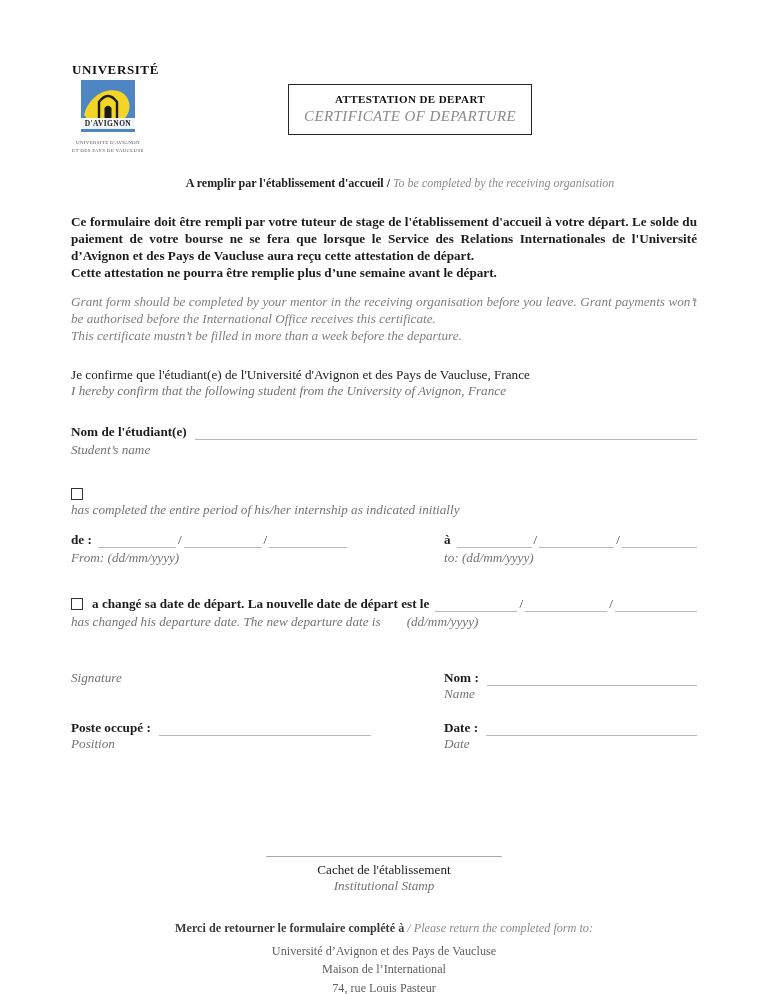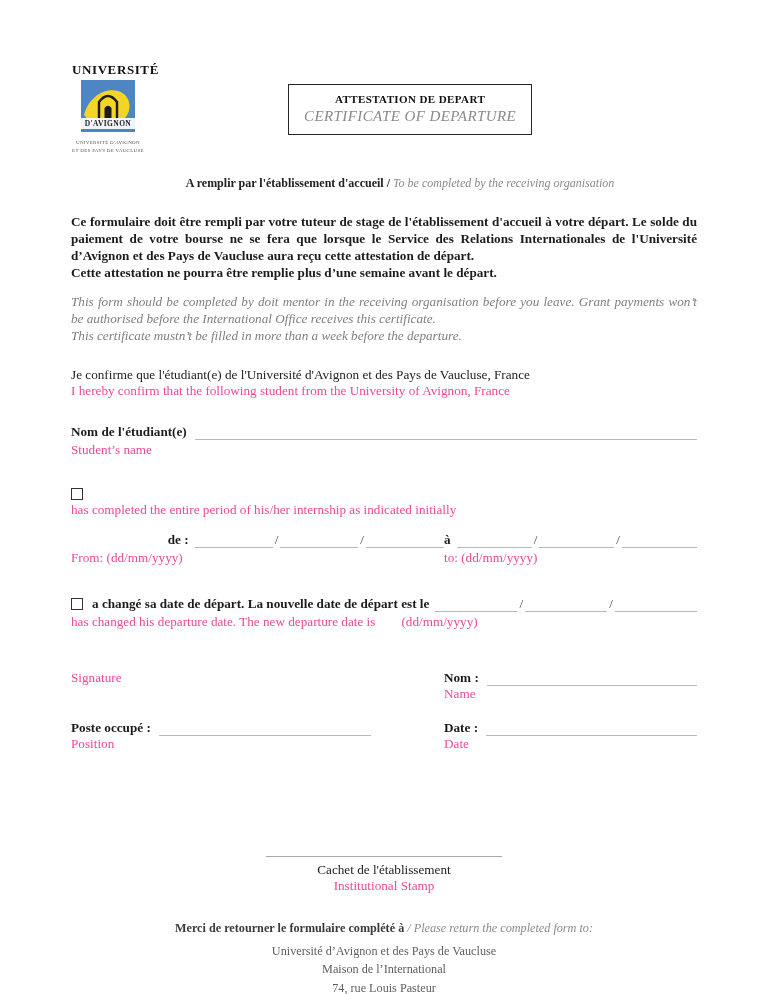--- a/index.html
+++ b/index.html
@@ -39,40 +39,40 @@
   .hn-fr { font-weight:bold; color:#222; }
   .hn-en { font-style:italic; color:#8a8a8a; }
   
   .content { padding:0 71px; font-size:13.2px; }
   .p-fr { font-weight:bold; text-align:justify; line-height:1.28; margin-top:12px; }
   .p-fr-2 { font-weight:bold; line-height:1.28; }
   .p-en { color:#7f7f7f; font-style:italic; text-align:justify; line-height:1.3; margin-top:11px; }
   .p-en-2 { color:#7f7f7f; font-style:italic; line-height:1.3; }
   .confirm { margin-top:23px; }
   .bold-line { font-weight:normal; }
-  .gray-it { color:#ec4899; }
+  .gray-it { color:#737373; font-style:italic; }
   .field-row { display:flex; align-items:flex-end; margin-top:25px; }
   .field-label { font-weight:bold; white-space:nowrap; }
   .fill-line { flex:1; border-bottom:1px solid #b8b8b8; height:15px; margin-left:8px; }
   .check-row { display:flex; align-items:center; margin-top:30px; }
   .checkbox {
     width:12px; height:12px; border:1.2px solid #333;
     display:inline-block; flex:none; margin-right:9px; background:#fff;
   }
   .check-label { font-weight:bold; white-space:nowrap; }
   .seg-wrap { display:flex; align-items:flex-end; flex:1; }
   .date-seg { border-bottom:1px solid #b8b8b8; height:15px; }
   .seg-fixed { width:78px; }
   .seg-flex { flex:1; }
   .slash { color:#444; padding:0 2px; }
   .two-col { display:flex; }
   .col-left { width:373px; flex:none; }
   .col-right { flex:1; }
   .dates-row { margin-top:14px; }
-  .date-group { display:flex; align-items:flex-end;justify-content:flex-end; }
+  .date-group { display:flex; align-items:flex-end; }
   .sub-row { margin-top:2px; }
   .opt2-sub { display:flex; margin-top:2px; }
   .opt2-format { margin-left:26px; }
   .sig-grid { display:grid; grid-template-columns:373px 1fr; margin-top:40px; }
   .sig-cell-left { padding-right:73px; }
   .sig-row2 { margin-top:18px; }
   .cell-line { display:flex; align-items:flex-end; }
   
   .stamp { margin-top:104px; text-align:center; }
   .stamp-line { width:236px; border-bottom:1px solid #aaa; margin:0 auto 5px; }
@@ -112,21 +112,21 @@
     <div class="header-note">
       <span class="hn-fr">A remplir par l'établissement d'accueil / </span><span class="hn-en">To be completed by the receiving organisation</span>
     </div>
   </div>
 
   <div class="content">
 
     <div class="p-fr">Ce formulaire doit être rempli par votre tuteur de stage de l'établissement d'accueil à votre départ. Le solde du paiement de votre bourse ne se fera que lorsque le Service des Relations Internationales de l'Université d’Avignon et des Pays de Vaucluse aura reçu cette attestation de départ.</div>
     <div class="p-fr-2">Cette attestation ne pourra être remplie plus d’une semaine avant le départ.</div>
 
-    <div class="p-en">This form should be completed by doit mentor in the receiving organisation before you leave. Grant payments won’t be authorised before the International Office receives this certificate.</div>
+    <div class="p-en">Grant form should be completed by your mentor in the receiving organisation before you leave. Grant payments won’t be authorised before the International Office receives this certificate.</div>
     <div class="p-en-2">This certificate mustn’t be filled in more than a week before the departure.</div>
 
     <div class="confirm">
       <div class="bold-line">Je confirme que l'étudiant(e) de l'Université d'Avignon et des Pays de Vaucluse, France</div>
       <div class="gray-it">I hereby confirm that the following student from the University of Avignon, France</div>
     </div>
 
     <div class="field-row">
       <span class="field-label">Nom de l'étudiant(e)</span>
       <span class="fill-line"></span>

